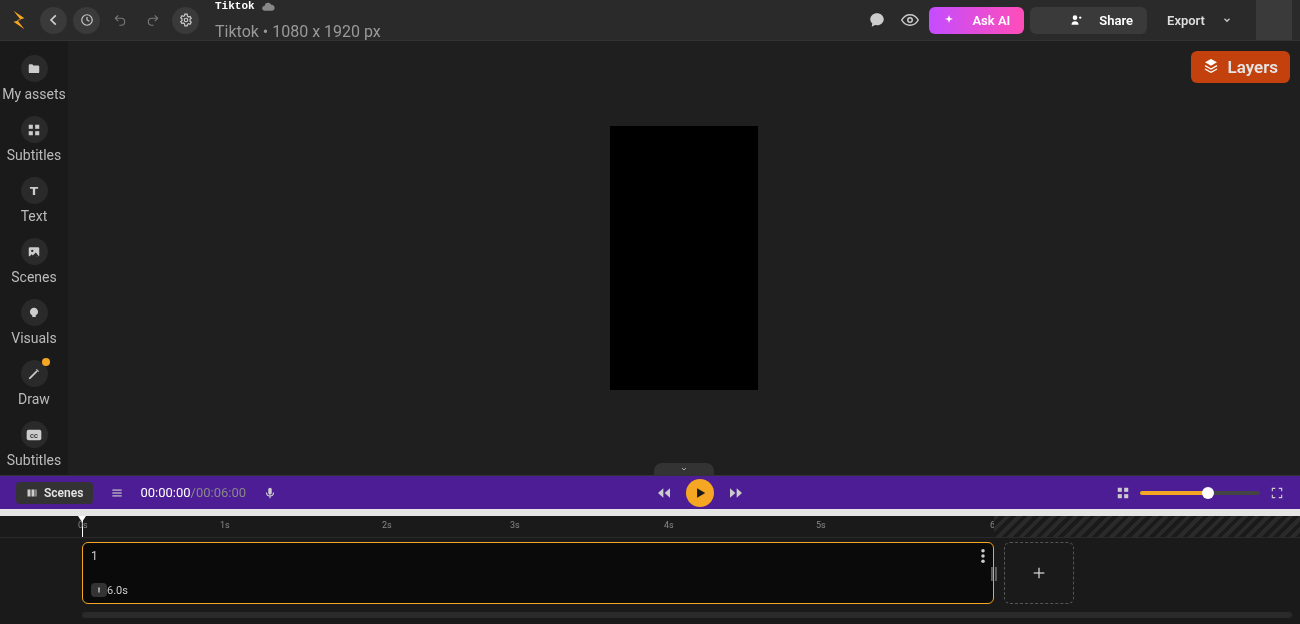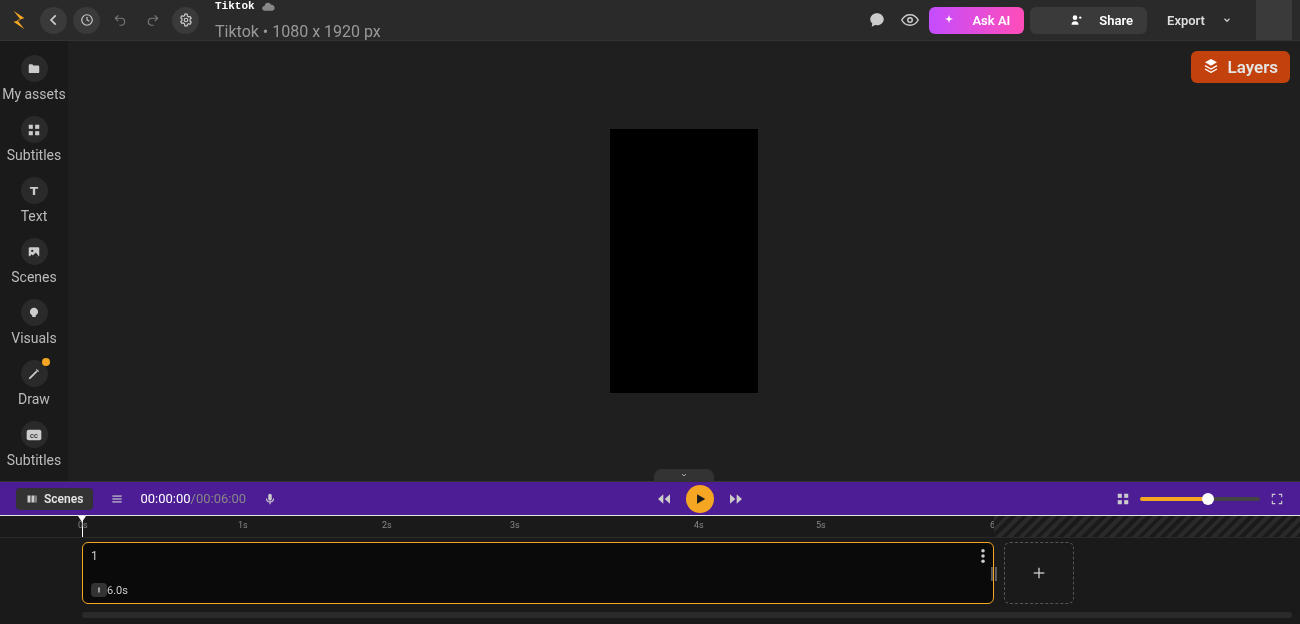--- a/index.html
+++ b/index.html
@@ -45,21 +45,21 @@
   .timecode .dur { color: #888; }
   .ctrl-spacer { flex: 1; }
   .play-ctrls { display: flex; align-items: center; gap: 14px; }
   .play-btn { width: 28px; height: 28px; border-radius: 50%; background: #f5a623; display: flex; align-items: center; justify-content: center; cursor: pointer; }
   .zoom-group { display: flex; align-items: center; gap: 10px; }
   .zoom-track { width: 120px; height: 4px; background: #444; border-radius: 2px; position: relative; }
   .zoom-fill { position: absolute; left: 0; top: 0; height: 100%; background: #f5a623; border-radius: 2px; }
   .zoom-thumb { position: absolute; top: 50%; width: 12px; height: 12px; background: #fff; border-radius: 50%; transform: translate(-50%,-50%); }
 
   
-  .timeline { background: #1a1a1a; border-top: 1px solid #e5e5e5; flex-shrink: 0; padding-bottom: 6px; }
+  .timeline { background: #1a1a1a; border-top: 7px solid #e5e5e5; flex-shrink: 0; padding-bottom: 6px; }
   .ruler { height: 22px; position: relative; font-size: 9px; color: #888; border-bottom: 1px solid #2a2a2a; }
   .ruler .tick { position: absolute; top: 4px; }
   .ruler .playhead { position: absolute; left: 82px; top: 0; width: 1px; height: 100%; background: #fff; }
   .ruler .playhead::before { content: ""; position: absolute; top: -0px; left: -4px; width: 0; height: 0; border-left: 4px solid transparent; border-right: 4px solid transparent; border-top: 6px solid #fff; }
   .ruler-hatch { position: absolute; right: 0; top: 0; height: 100%; background: repeating-linear-gradient(135deg,#2a2a2a,#2a2a2a 4px,#1a1a1a 4px,#1a1a1a 8px); }
 
   .track-row { display: flex; align-items: stretch; padding: 4px 8px 4px 82px; gap: 10px; }
   .clip { position: relative; border: 1px solid #f5a623; border-radius: 6px; background: #0a0a0a; height: 62px; padding: 6px 8px; display: flex; flex-direction: column; justify-content: space-between; }
   .clip-top { display: flex; justify-content: space-between; align-items: center; color: #ccc; font-size: 12px; }
   .clip-bottom { display: flex; justify-content: flex-start; align-items: center; }
@@ -308,24 +308,24 @@
             <path d="M4 9V4h5M20 9V4h-5M4 15v5h5M20 15v5h-5"></path>
           </svg>
         </span>
     </div>
   </div>
 
   <div class="timeline">
     <div class="ruler" id="ruler">
       <div class="playhead"></div>
     <span class="tick" style="left: 78px;">0s</span>
-        <span class="tick" style="left: 238px;">1s</span>
+        <span class="tick" style="left: 220px;">1s</span>
         <span class="tick" style="left: 382px;">2s</span>
         <span class="tick" style="left: 510px;">3s</span>
-        <span class="tick" style="left: 694px;">4s</span>
+        <span class="tick" style="left: 664px;">4s</span>
         <span class="tick" style="left: 816px;">5s</span>
         <span class="tick" style="left: 990px;">6s</span>
         <span class="tick" style="left: 1142px;">7s</span>
         <div class="ruler-hatch" style="left: 994px; width: 306px;"></div>
       </div>
     <div class="track-row">
       <div class="clip" id="clip" style="width: 912px;">
         <div class="clip-top">
           <span>1</span>
           <span>

